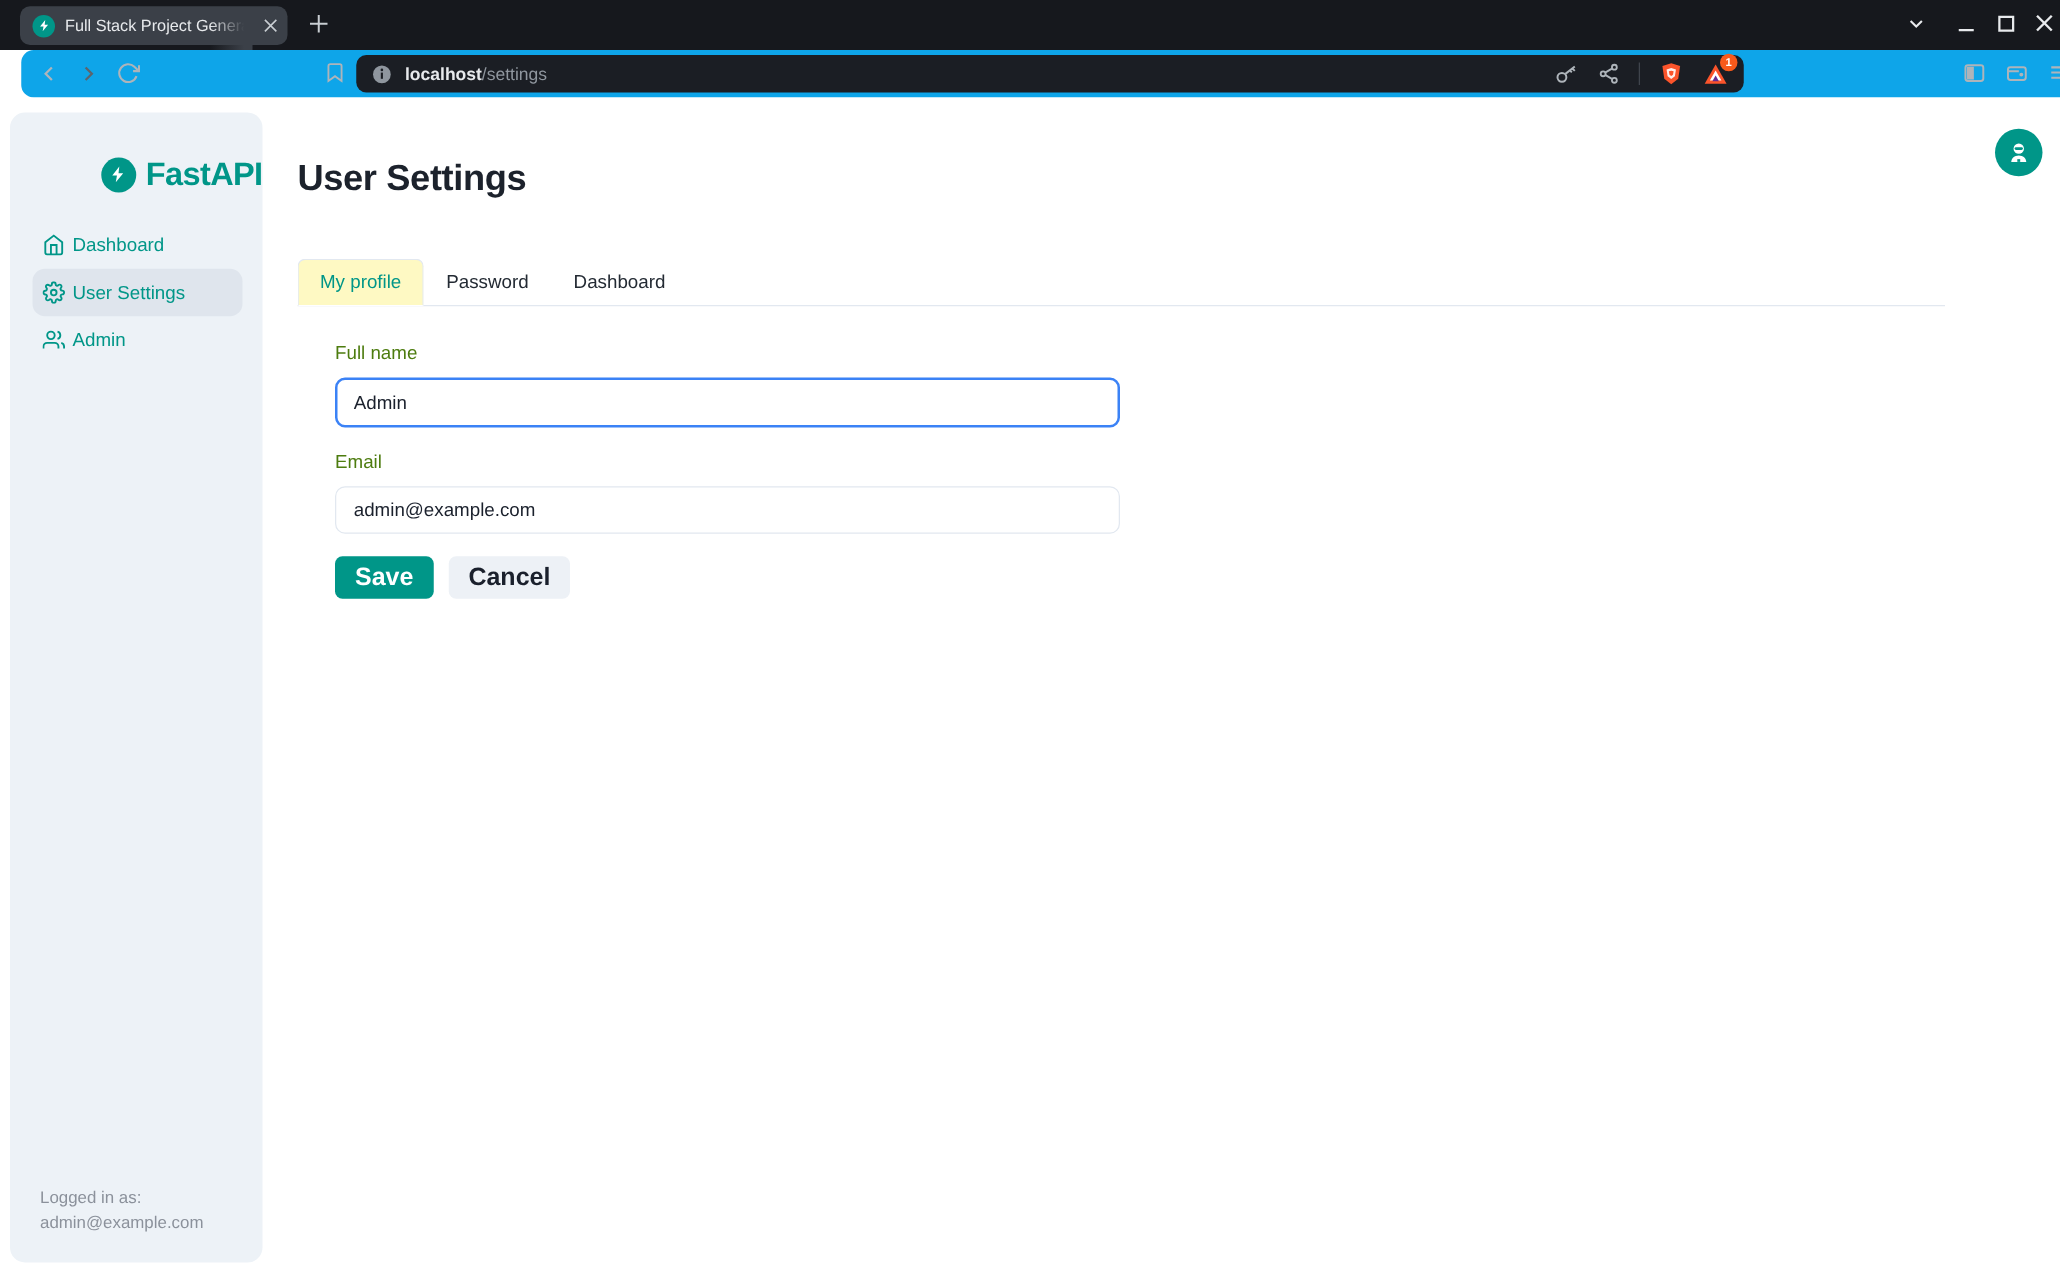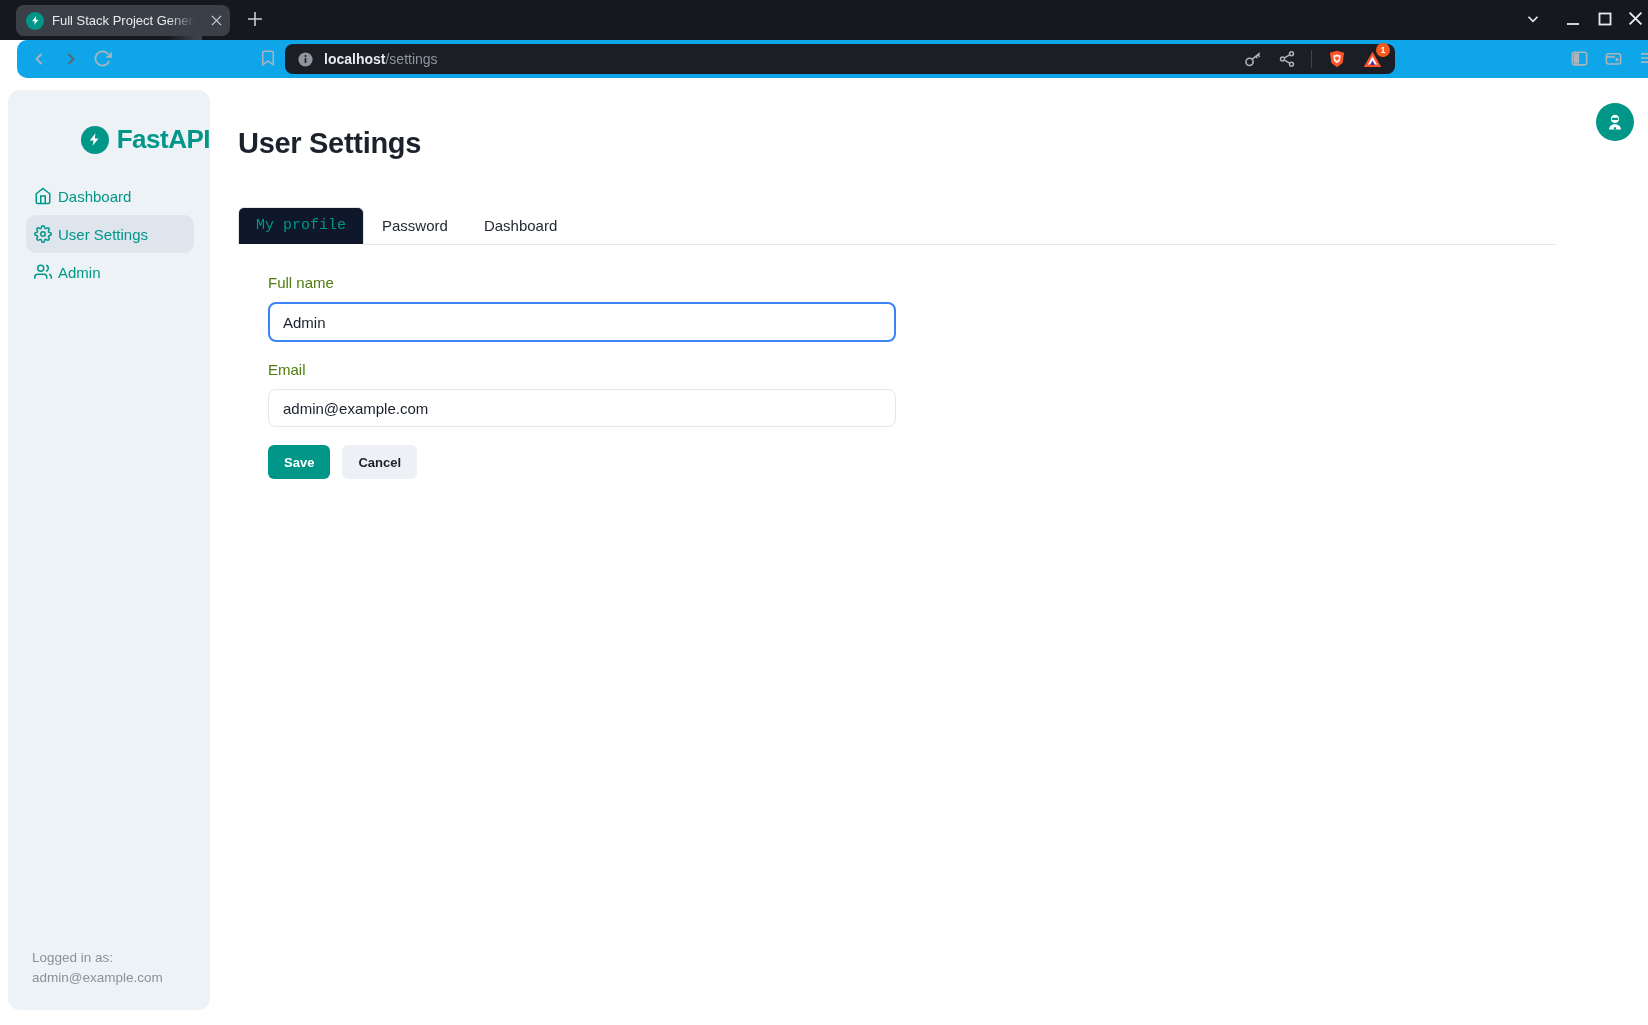--- a/index.html
+++ b/index.html
@@ -53,32 +53,32 @@
   .page-title { position:absolute; left:238px; top:49px; font-size:29px; font-weight:700;
     color:#1c222c; letter-spacing:-0.3px; }
   .avatar-btn { position:absolute; left:1596px; top:25px; width:38px; height:38px;
     border-radius:50%; background:#009688; display:flex; align-items:center;
     justify-content:center; cursor:pointer; border:none; }
 
   .tabs { position:absolute; left:238px; top:129px; width:1318px; display:flex;
     border-bottom:1px solid #e2e8f0; }
   .tab { padding:9px 17px 10px; font-size:15px; color:#232a33; cursor:pointer;
     border:1px solid transparent; margin-bottom:-1px; }
-  .tab.active { color:#009688; background:#0f172a; border:1px solid #e2e8f0;
-    border-bottom:1px solid #fff; border-radius:6px 6px 0 0;font-family:Liberation Mono, monospace; }
+  .tab.active { color:#009688; background:#fef9c3; border:1px solid #e2e8f0;
+    border-bottom:1px solid #fff; border-radius:6px 6px 0 0; }
 
   .form { position:absolute; left:268px; top:196px; width:628px; }
   .section-title { font-size:15.5px; font-weight:700; color:#1c222c; margin-bottom:21px; }
   .field-label { font-size:15px; color:#4d7c0f; margin-bottom:11px; }
   .txt { width:628px; font-size:15px; color:#1a202c; border-radius:8px; outline:none;
     font-family:"Liberation Sans","DejaVu Sans",sans-serif; }
   .txt.focused { height:40px; border:2px solid #3b82f6; padding:0 13px; margin-bottom:19px; }
   .txt.normal { height:38px; border:1px solid #e2e8f0; padding:0 14px; margin-bottom:18px; }
   .btn-row { display:flex; gap:12px; }
-  .btn { height:34px; border:none; border-radius:6px; font-size:13px; font-weight:700;
+  .btn { height:34px; border:none; border-radius:6px; font-size:20px; font-weight:700;
     padding:0 16px; cursor:pointer; font-family:"Liberation Sans","DejaVu Sans",sans-serif; }
   .btn-save { background:#009688; color:#fff; }
   .btn-cancel { background:#edf1f6; color:#1a202c; }
 </style>
 </head>
 <body>
 
 <div class="titlebar">
   <div class="btab">
     <span class="favicon">

